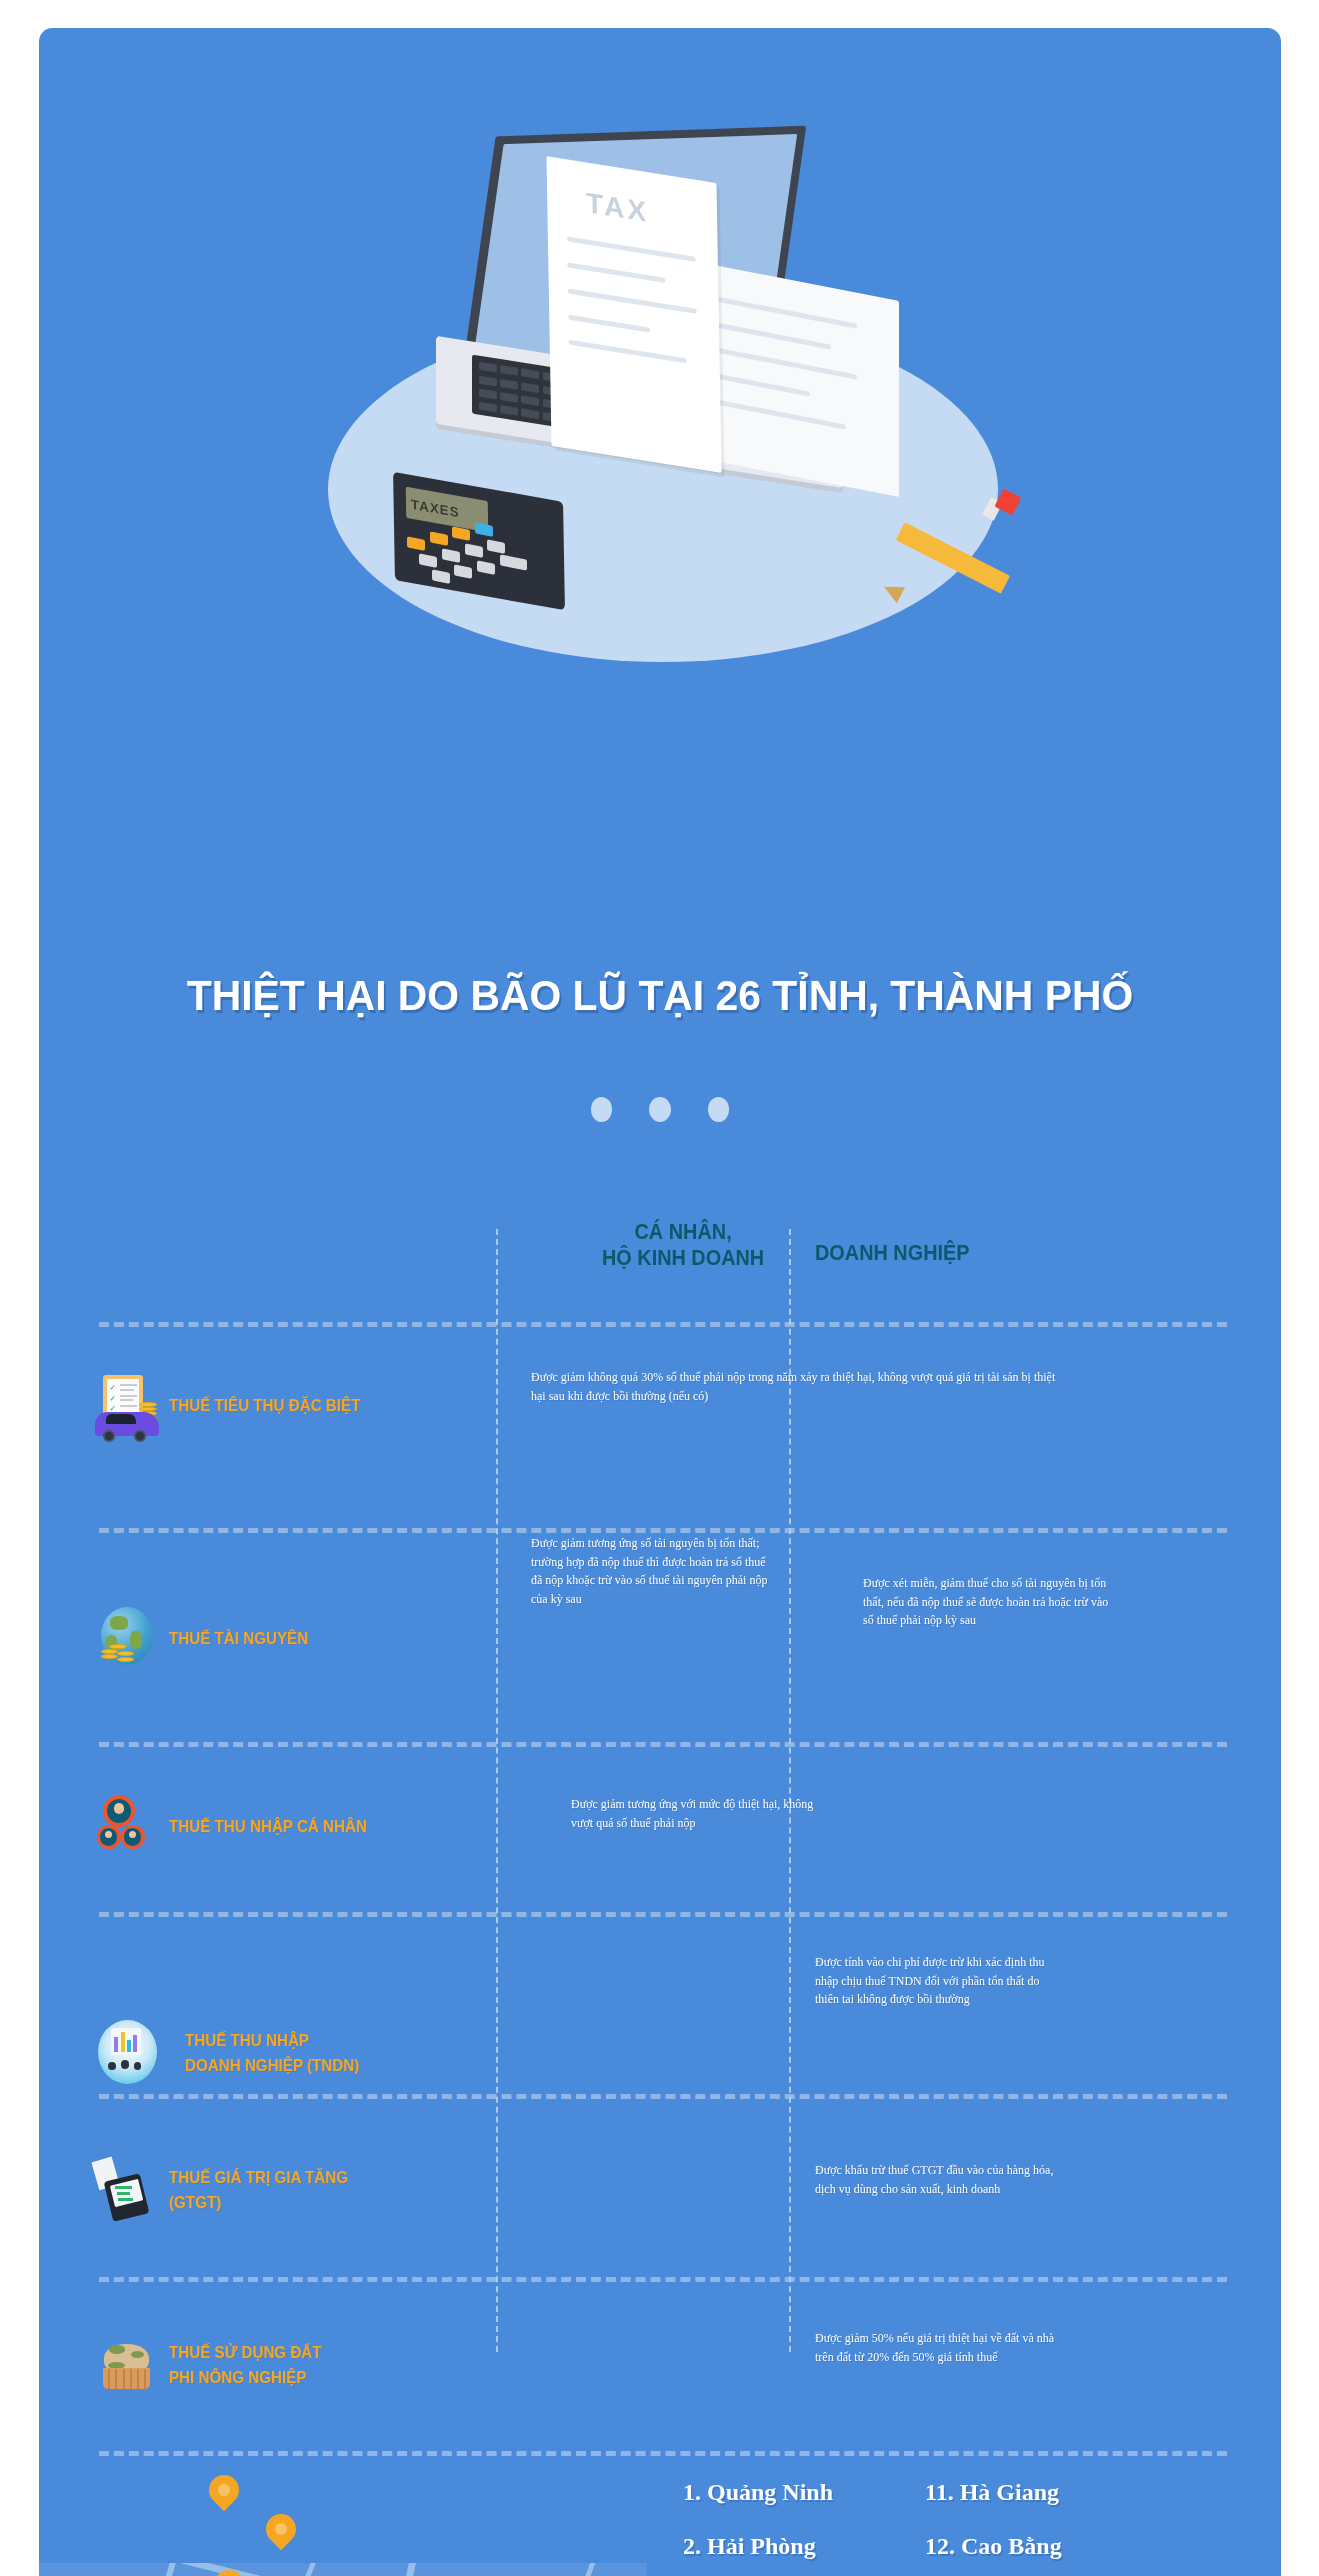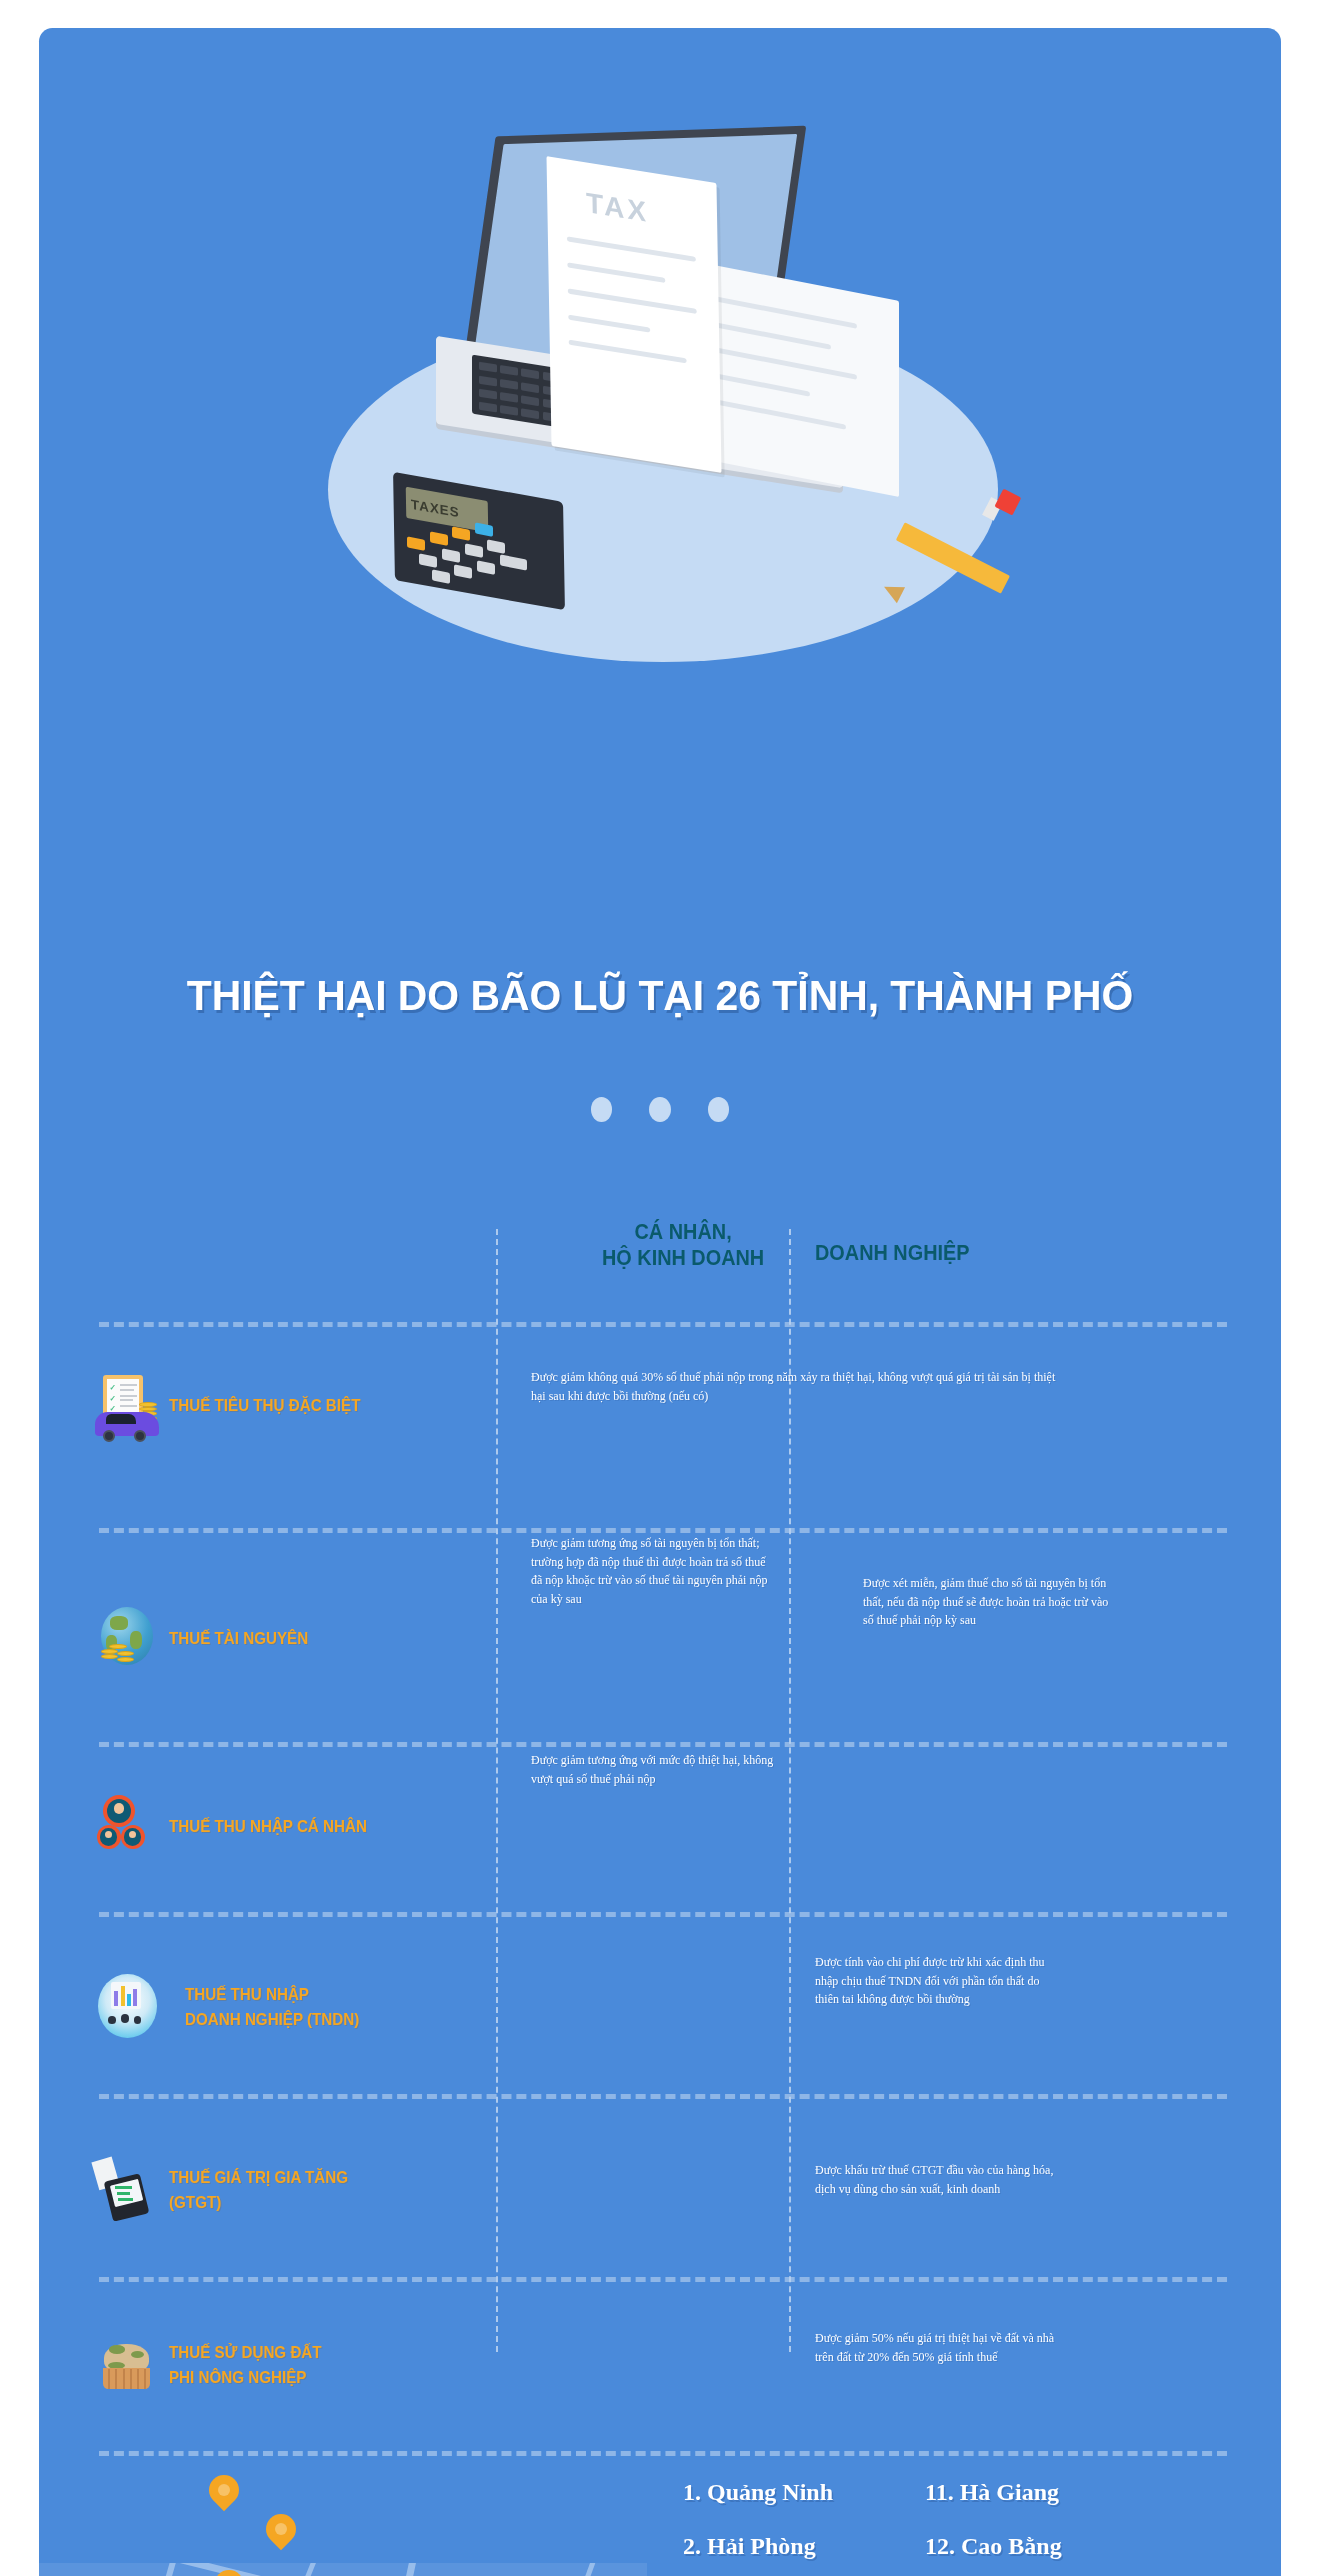--- a/index.html
+++ b/index.html
@@ -577,25 +577,25 @@
           <div class="gear-in" style="left:6.2px;top:35px;width:17.5px;height:17.5px;"></div>
           <div class="head" style="left:11.3px;top:38px;width:7.2px;height:7.2px;"></div>
           <div class="gear" style="left:27px;top:32px;width:24px;height:24px;"></div>
           <div class="gear-in" style="left:30px;top:35px;width:17.5px;height:17.5px;"></div>
           <div class="head" style="left:35px;top:38px;width:7.2px;height:7.2px;"></div>
         </div>
         <div class="tax-label">
           <div>THUẾ THU NHẬP CÁ NHÂN</div>
         </div>
       </div>
-      <div class="cell-txt cell-a" style="top:553px;">Được giảm tương ứng với mức độ thiệt hại, không vượt quá số thuế phải nộp</div>
+      <div class="cell-txt cell-a" style="top:597px;margin-left:40px;">Được giảm tương ứng với mức độ thiệt hại, không vượt quá số thuế phải nộp</div>
     </div>
 
     <div class="row">
-      <div class="cell-icon" style="top:775px;gap:24px;">
+      <div class="cell-icon" style="top:821px;gap:24px;">
         <div class="icon-art">
           <div class="tnd-circle"></div>
           <div class="tnd-card"></div>
           <div class="tnd-bar" style="left:20.6px;top:17.5px;width:4.1px;height:15.5px;"></div>
           <div class="tnd-bar" style="left:27px;top:13.4px;width:4.1px;height:19.6px;background:#f2c12e;"></div>
           <div class="tnd-bar" style="left:33px;top:20.6px;width:4.1px;height:12.4px;background:#2cb9e8;"></div>
           <div class="tnd-bar" style="left:39px;top:15.5px;width:4.1px;height:17.5px;"></div>
           <div class="head" style="left:14.4px;top:43px;width:7.7px;height:7.7px;background:#2b3340;"></div>
           <div class="head" style="left:27px;top:41px;width:8.8px;height:8.8px;background:#2b3340;"></div>
           <div class="head" style="left:40px;top:43px;width:7.7px;height:7.7px;background:#2b3340;"></div>

